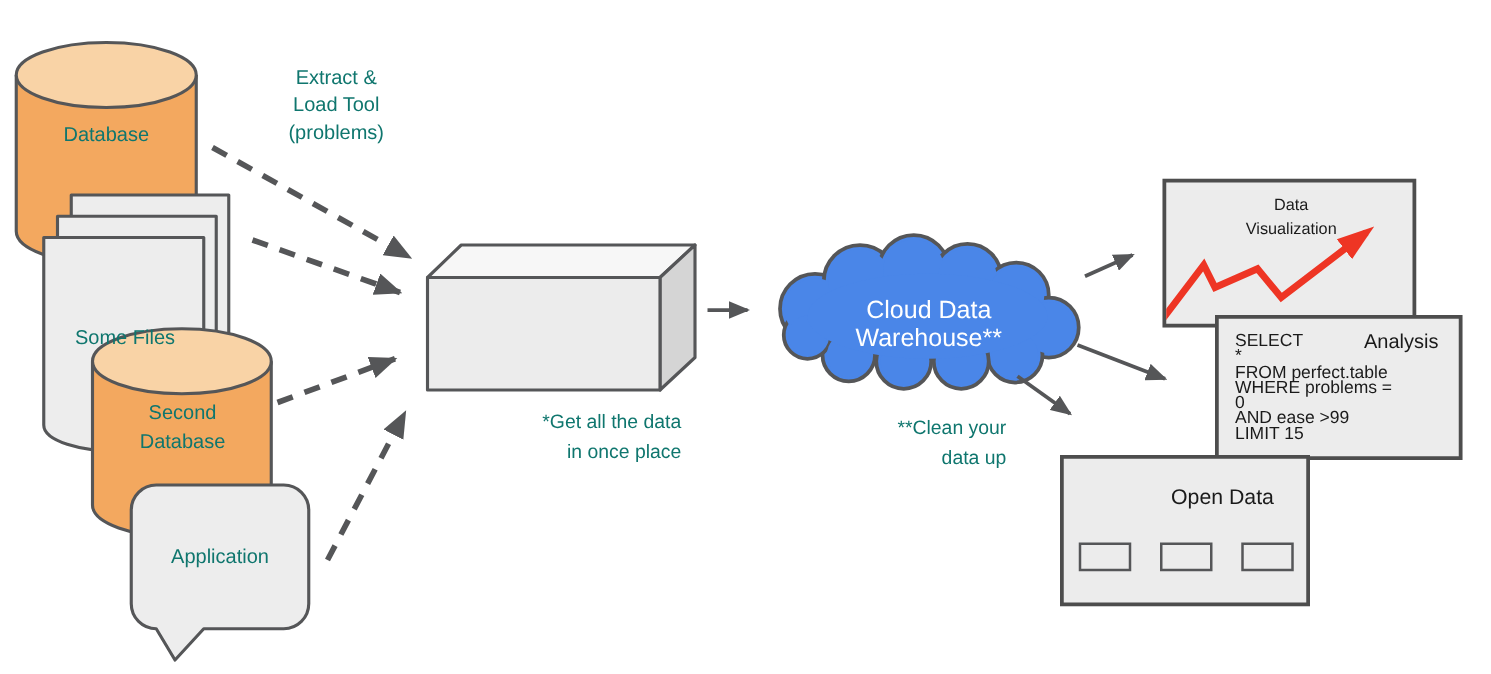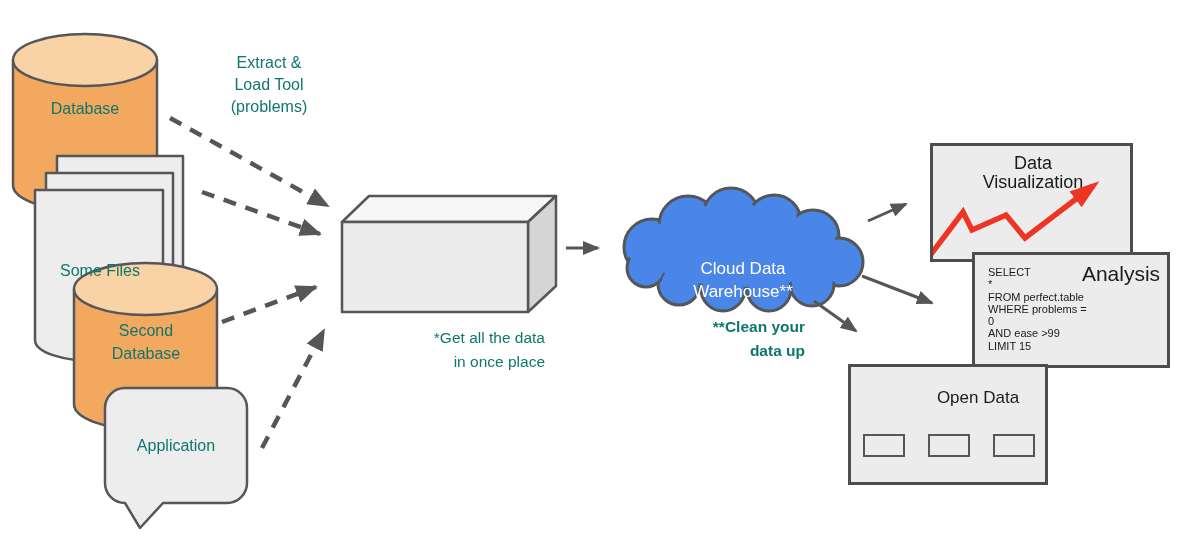--- a/index.html
+++ b/index.html
@@ -6,30 +6,30 @@
   #canvas{position:relative;width:1193px;height:539px;background:#ffffff;overflow:hidden;
           font-family:"Liberation Sans", sans-serif;color:#1a1a1a;}
   #shape-layer{position:absolute;left:0;top:0;}
   .lbl{position:absolute;z-index:10;font-size:16px;line-height:23px;text-align:center;color:#0f766e;}
   .lbl.left{text-align:right;}
   .shape-stroke{stroke:#555658;stroke-width:2.5;stroke-linejoin:round;}
   .card{position:absolute;background:#ececec;border:3px solid #4d4d4d;box-sizing:border-box;}
   .viz-card{left:930px;top:143px;width:203px;height:119px;z-index:1;}
   .analysis-card{left:972px;top:252px;width:198px;height:116px;z-index:2;}
   .open-card{left:848px;top:364px;width:200px;height:121px;z-index:3;}
-  .card-title{position:absolute;font-size:18px;line-height:19px;text-align:center;}
+  .card-title{position:absolute;font-size:13px;line-height:19px;text-align:center;}
   .viz-title{left:30px;top:8px;width:140px;}
-  .analysis-title{left:96px;top:8px;width:100px;font-size:21px;line-height:22px;}
+  .analysis-title{left:96px;top:8px;width:100px;font-size:16px;line-height:22px;}
   .open-title{left:62px;top:20px;width:130px;font-size:17px;line-height:22px;}
-  .sql{position:absolute;left:13px;top:11px;font-size:11px;line-height:12.3px;color:#1a1a1a;}
+  .sql{position:absolute;left:13px;top:11px;font-size:14px;line-height:12.3px;color:#1a1a1a;}
   .mini-box{position:absolute;top:67px;width:42px;height:23px;border:2.5px solid #555658;box-sizing:border-box;background:transparent;}
   .cloud-stroke{fill:#4A86E8;stroke:#555658;stroke-width:3;}
   .cloud-fill{fill:#4A86E8;stroke:none;}
   .cloud-label{position:absolute;left:665px;top:237px;width:156px;z-index:10;color:#ffffff;
-               font-size:17px;line-height:23px;text-align:center;margin-top:20px;}
+               font-size:20px;line-height:23px;text-align:center;}
   .note{font-size:15.5px;line-height:24px;}
 </style>
 </head>
 <body>
 
 <div id="canvas">
 
   <svg id="shape-layer" width="1193" height="539" viewBox="0 0 1193 539">
     <defs>
       <marker id="ah-dash" markerUnits="userSpaceOnUse" markerWidth="22" markerHeight="18" refX="20" refY="9" orient="auto">
@@ -130,21 +130,21 @@
 
   <div class="lbl left note" style="left:385px;top:326px;width:160px;">
     <div>*Get all the data</div>
     <div>in once place</div>
   </div>
 
   <div class="cloud-label">
     <div>Cloud Data</div>
     <div>Warehouse**</div>
   </div>
-  <div class="lbl left note" style="left:665px;top:315px;width:140px;font-weight:bold;">
+  <div class="lbl left note" style="left:665px;top:331px;width:140px;">
     <div>**Clean your</div>
     <div>data up</div>
   </div>
 
   <div class="card viz-card">
     <div class="card-title viz-title">
       <div>Data</div>
       <div>Visualization</div>
     </div>
     <svg width="197" height="113" viewBox="0 0 197 113" style="position:absolute;left:0;top:0;">

